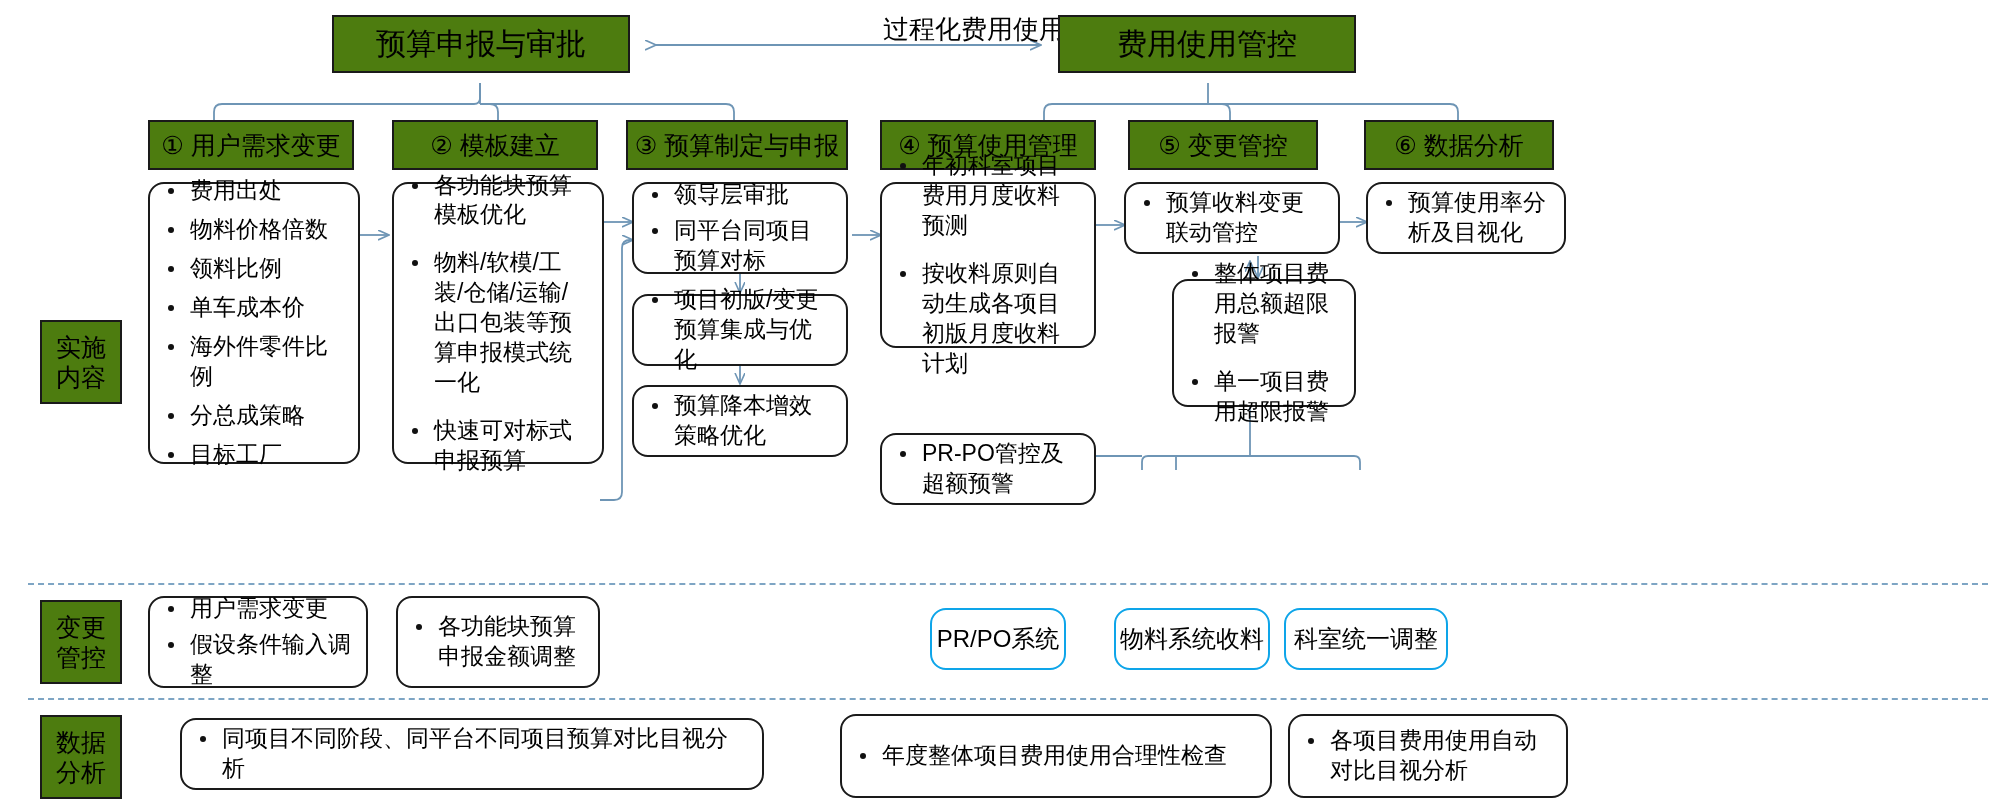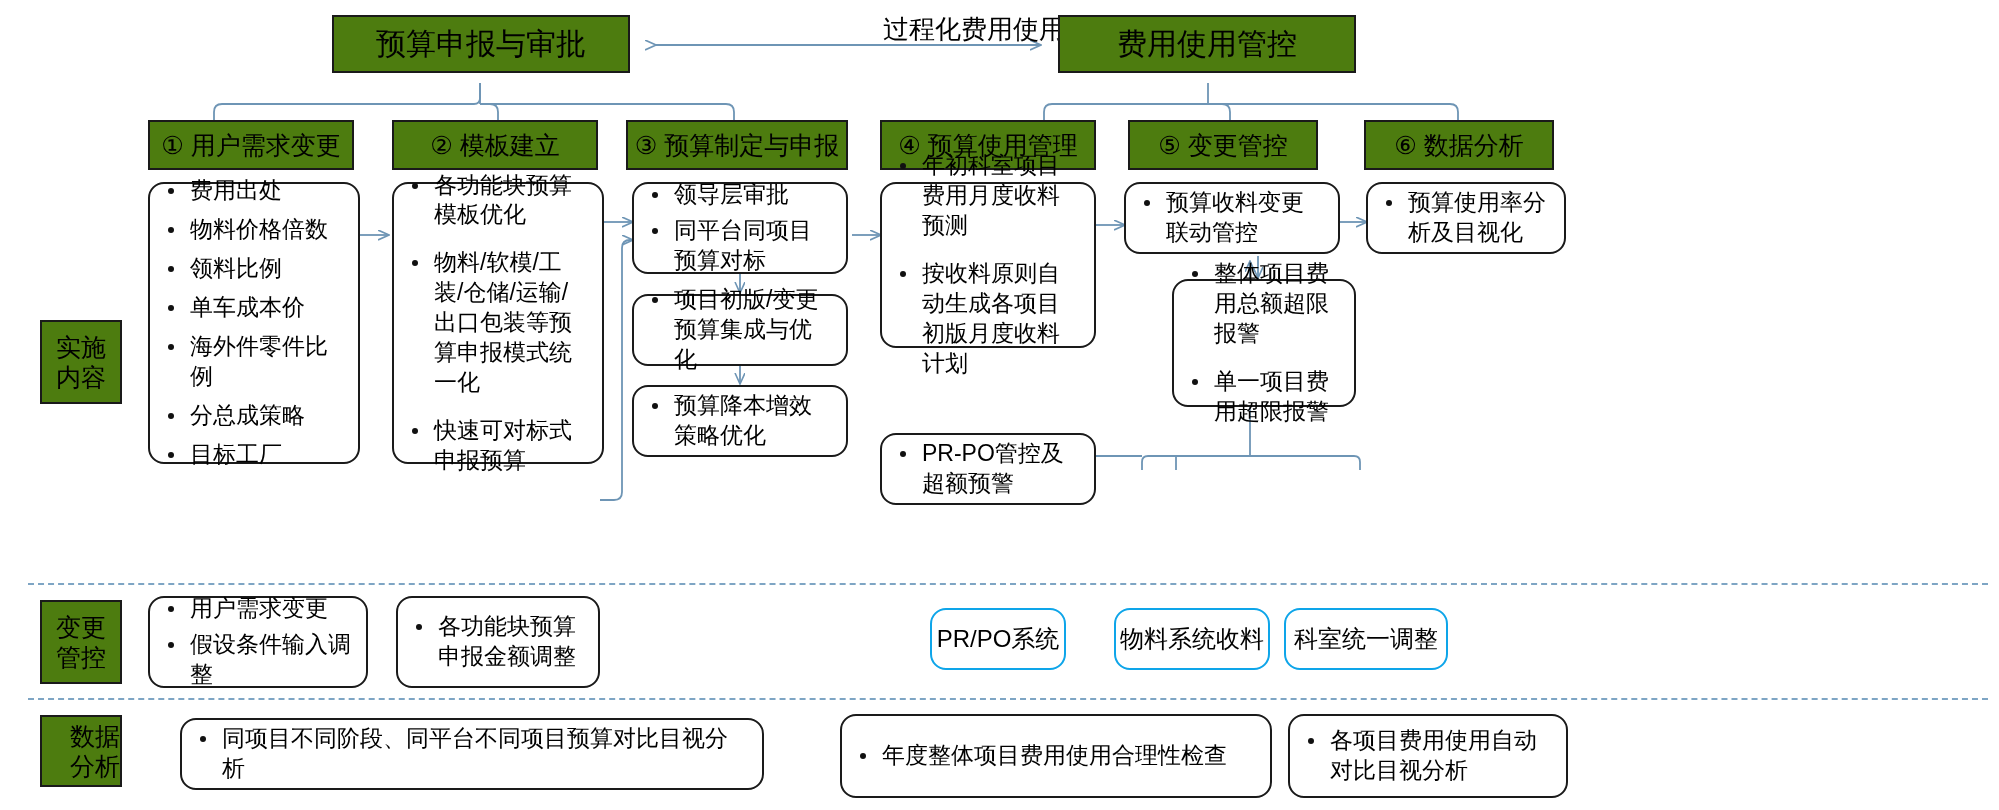--- a/index.html
+++ b/index.html
@@ -121,21 +121,21 @@
   <div class="abs rect side-label" style="left:40px;top:320px;width:82px;height:84px;">
     <span>实施</span>
     <span>内容</span>
   </div>
 
   <div class="abs rect side-label" style="left:40px;top:600px;width:82px;height:84px;">
     <span>变更</span>
     <span>管控</span>
   </div>
 
-  <div class="abs rect side-label" style="left:40px;top:715px;width:82px;height:72px;align-items:flex-end;">
+  <div class="abs rect side-label" style="left:40px;top:715px;width:82px;height:84px;">
     <span>数据</span>
     <span>分析</span>
   </div>
 
   <div class="abs rbox" style="left:148px;top:182px;width:212px;height:282px;">
     <ul class="bl">
       <li>费用出处</li>
       <li>物料价格倍数</li>
       <li>领料比例</li>
       <li>单车成本价</li>

